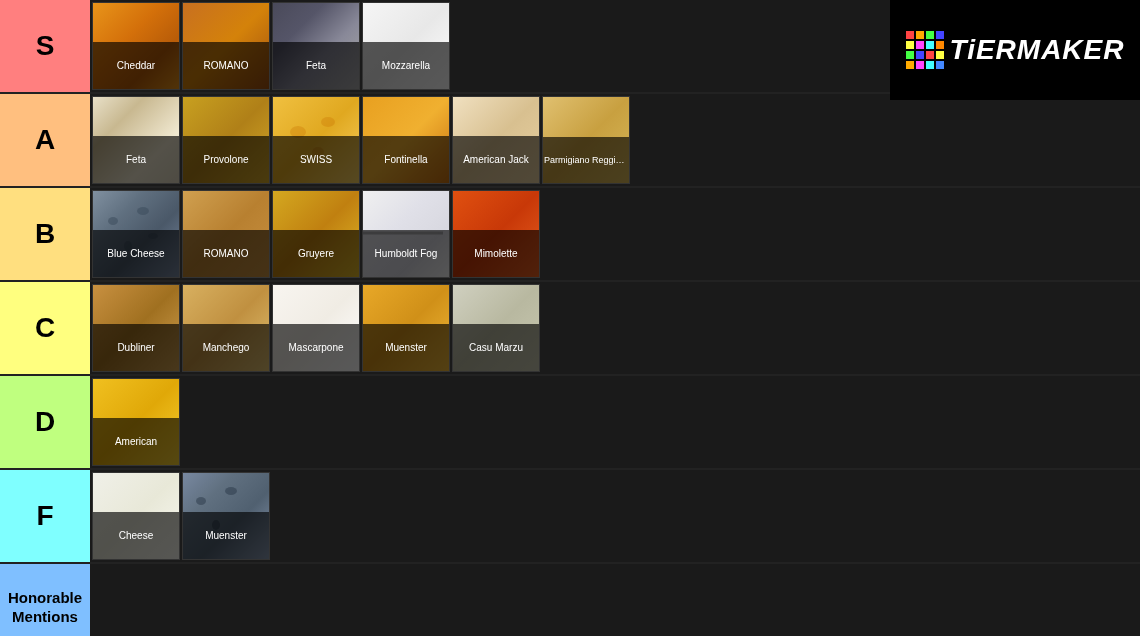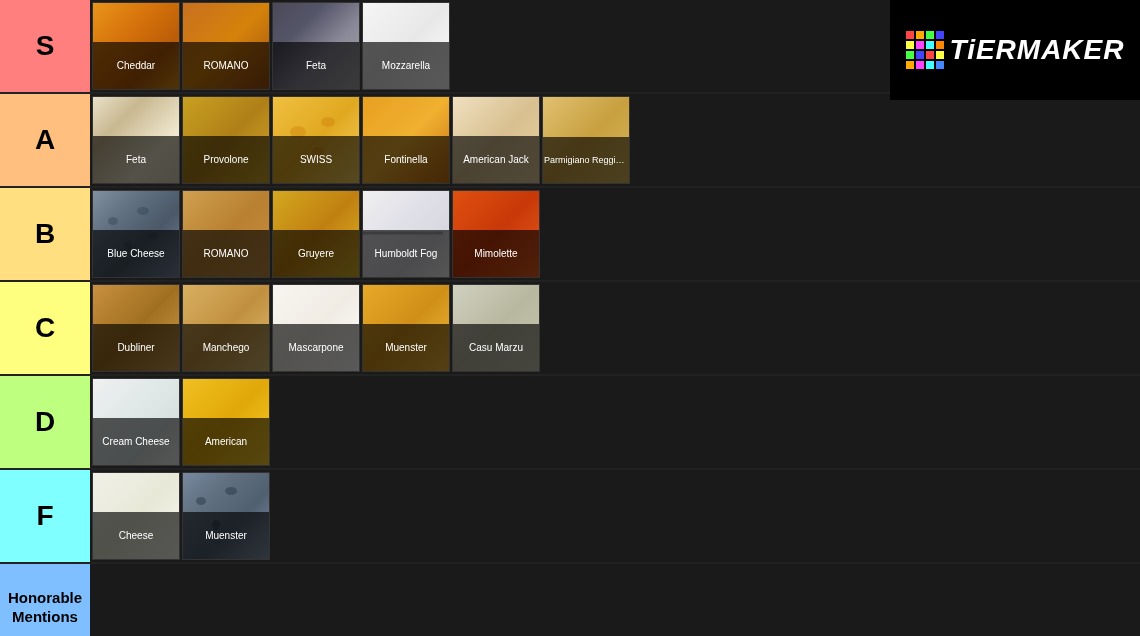--- a/index.html
+++ b/index.html
@@ -311,24 +311,20 @@
           <div class="cheese-bg casumarzu-bg"></div>
           <span class="cheese-label">Casu Marzu</span>
         </div>
       </div>
     </div>
 
     <div class="tier-row">
       <div class="tier-label tier-d">D</div>
       <div class="tier-items">
         <div class="cheese-item">
-          <div class="cheese-bg creamcheese-bg"></div>
-          <span class="cheese-label">Cream Cheese</span>
-        </div>
-        <div class="cheese-item">
           <div class="cheese-bg american-bg"></div>
           <span class="cheese-label">American</span>
         </div>
       </div>
     </div>
 
     <div class="tier-row">
       <div class="tier-label tier-f">F</div>
       <div class="tier-items">
         <div class="cheese-item">

